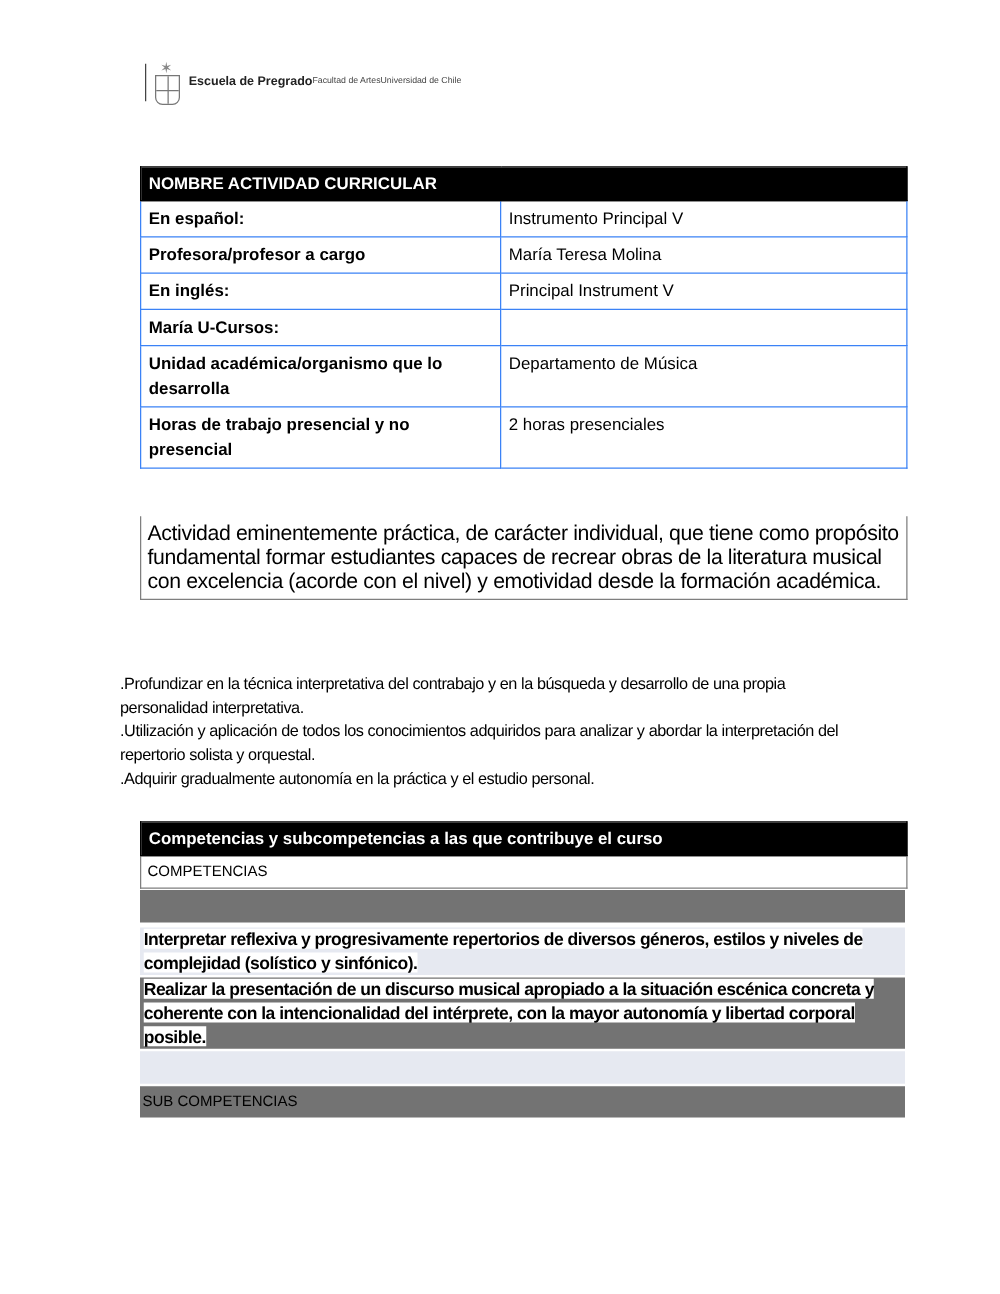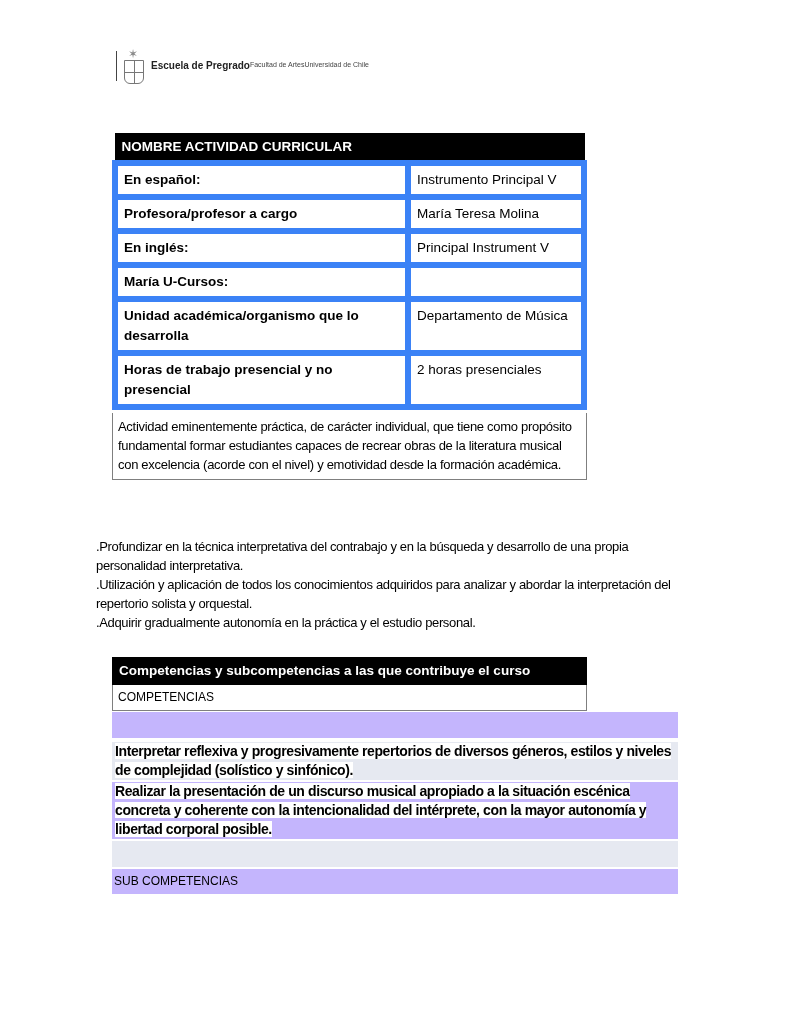--- a/index.html
+++ b/index.html
@@ -13,33 +13,33 @@
   .logo-crest { width: 22px; height: 36px; position: relative; margin-right: 6px; }
   .crest-star { position: absolute; left: 5px; top: 0; font-size: 12px; color: #888; line-height: 1; }
   .crest-shield { position: absolute; left: 1px; top: 12px; width: 18px; height: 22px; border: 1px solid #777; border-radius: 0 0 6px 6px; background:
       linear-gradient(#777,#777) 50% 0/1px 100% no-repeat,
       linear-gradient(#777,#777) 0 50%/100% 1px no-repeat; }
   .logo-text { display: flex; flex-direction: row; line-height: 1; }
   .logo-text .t1 { font-size: 10px; font-weight: 700; color: #222; }
   .logo-text .t2, .logo-text .t3 { font-size: 7px; color: #444; }
 
   
-  table { border-collapse: collapse; position: absolute; left: 112px; width: 475px; font-family: "Liberation Sans", sans-serif; }
-  .t-main td { border: 6px solid #3b82f6; font-size: 13.5px; padding: 4px 6px; vertical-align: top; line-height: 20px; }
+  table { border-collapse: collapse; position: absolute; left: 112px; width: 614px; font-family: "Liberation Sans", sans-serif; }
+  .t-main td { border: 1px solid #3b82f6; font-size: 13.5px; padding: 4px 6px; vertical-align: top; line-height: 20px; }
   .t-main td.lbl { font-weight: 700; width: 275px; }
   .hdr td { background: #000; color: #fff; font-weight: 700; font-size: 13.5px; padding: 4px 6px; border: 1px solid #000; line-height: 18px; }
 
-  .t-prop td.body { border: 1px solid #7f7f7f; border-top: none; font-size: 13px; line-height: 19px; padding: 4px 5px 5px 5px; font-family: "Liberation Sans", sans-serif; letter-spacing: -0.3px; }
+  .t-prop td.body { border: 1px solid #7f7f7f; border-top: none; font-size: 17px; line-height: 19px; padding: 4px 5px 5px 5px; font-family: "Liberation Sans", sans-serif; letter-spacing: -0.3px; }
 
   .objectives { position: absolute; left: 96px; top: 537px; width: 580px; font-size: 13px; line-height: 19px; letter-spacing: -0.35px; }
   .objectives p { margin: 0; }
 
   .t-comp td.sub { border: 1px solid #7f7f7f; border-top: none; font-size: 12px; padding: 4px 5px; line-height: 17px; }
-  .comp-block { position: absolute; left: 112px; width: 566px; }
-  .band-dark { background: #c4b5fd; }
+  .comp-block { position: absolute; left: 112px; width: 612px; }
+  .band-dark { background: #737373; }
   .band-light { background: #e6e9f1; }
   .comp-text { font-weight: 700; font-size: 14px; line-height: 19px; letter-spacing: -0.4px; padding-left: 3px; }
   .comp-text span.hl { background: #ffffff; }
   .sub-label { font-size: 12px; padding: 4px 2px; line-height: 17px; }
 </style>
 </head>
 <body>
 
 <div class="logo">
   <div class="logo-sep"></div>

